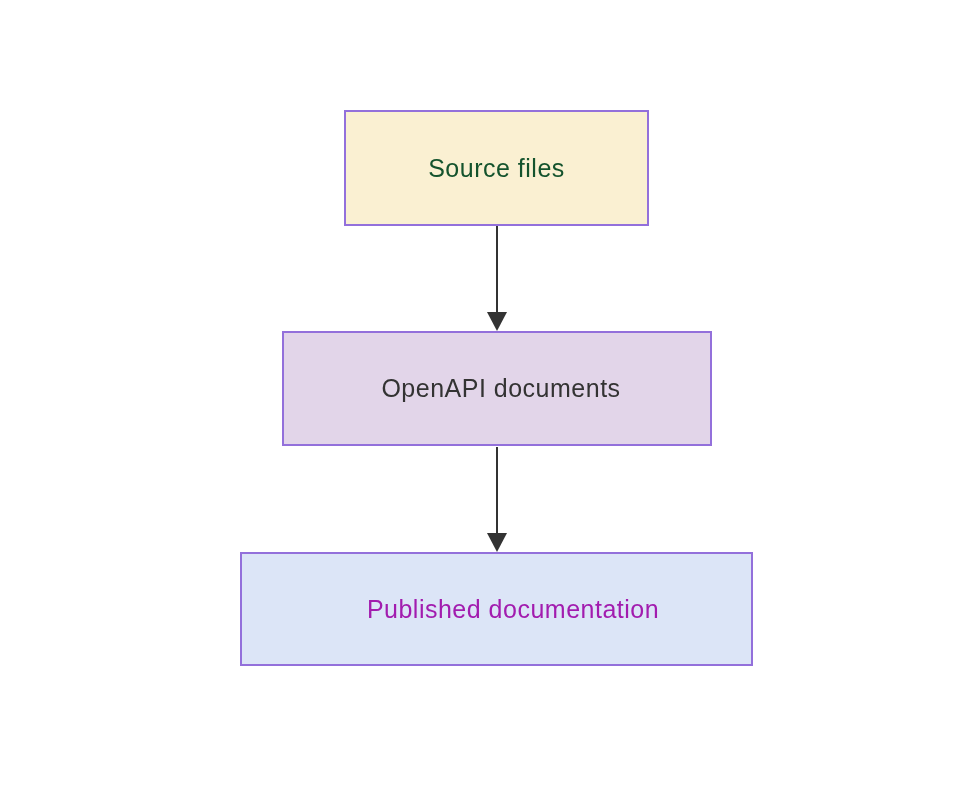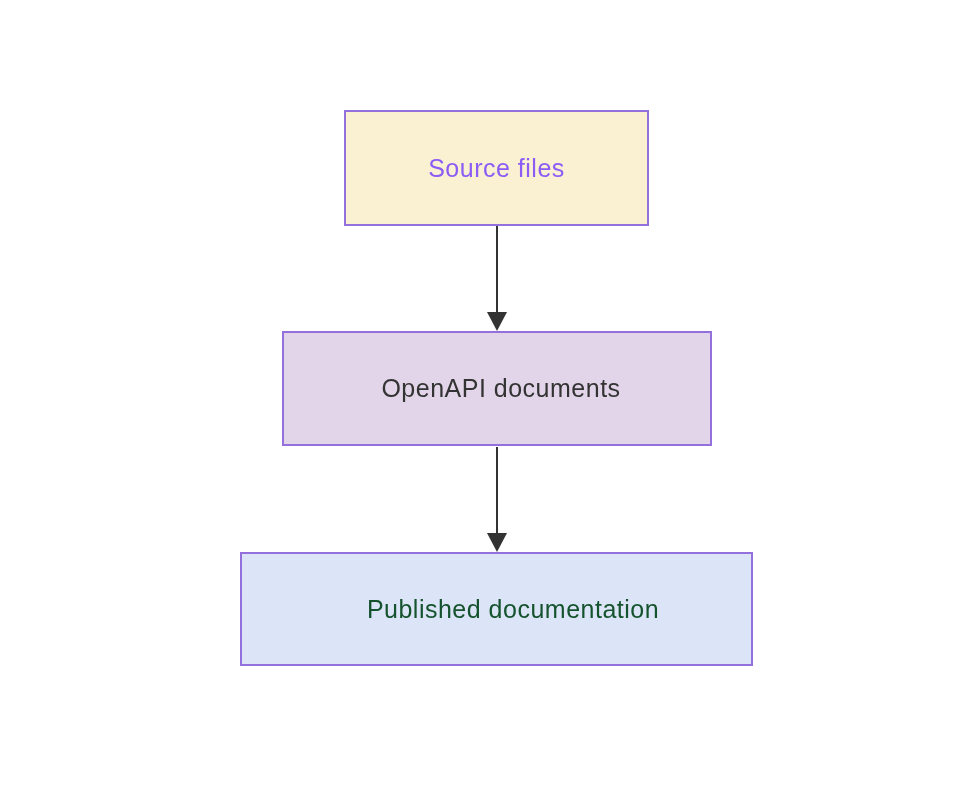--- a/index.html
+++ b/index.html
@@ -64,25 +64,25 @@
     <g>
       <line class="edge-line" x1="497" y1="226" x2="497" y2="315" stroke-width="2" stroke="#333333"></line>
       <polygon class="edge-head" points="487,312 507,312 497,331" fill="#333333"></polygon>
     </g>
     <g>
       <line class="edge-line" x1="497" y1="447" x2="497" y2="536" stroke-width="2" stroke="#333333"></line>
       <polygon class="edge-head" points="487,533 507,533 497,552" fill="#333333"></polygon>
     </g>
   </svg>
 
-  <div class="node node-source" style="background: rgb(250, 240, 210); border-color: rgb(147, 112, 219); color: #8b5cf6;">
+  <div class="node node-source" style="background: rgb(250, 240, 210); border-color: rgb(147, 112, 219); color: #14532d;">
     <span>Source files</span>
   </div>
 
   <div class="node node-openapi" style="background: rgb(226, 213, 233); border-color: rgb(147, 112, 219); color: rgb(51, 51, 51); padding-left: 8px;">
     <span>OpenAPI documents</span>
   </div>
 
-  <div class="node node-published" style="background: rgb(220, 229, 247); border-color: rgb(147, 112, 219); color: #14532d; padding-left: 33px;">
+  <div class="node node-published" style="background: rgb(220, 229, 247); border-color: rgb(147, 112, 219); color: #a21caf; padding-left: 33px;">
     <span>Published documentation</span>
   </div>
 
 </div>
 
 </body></html>

